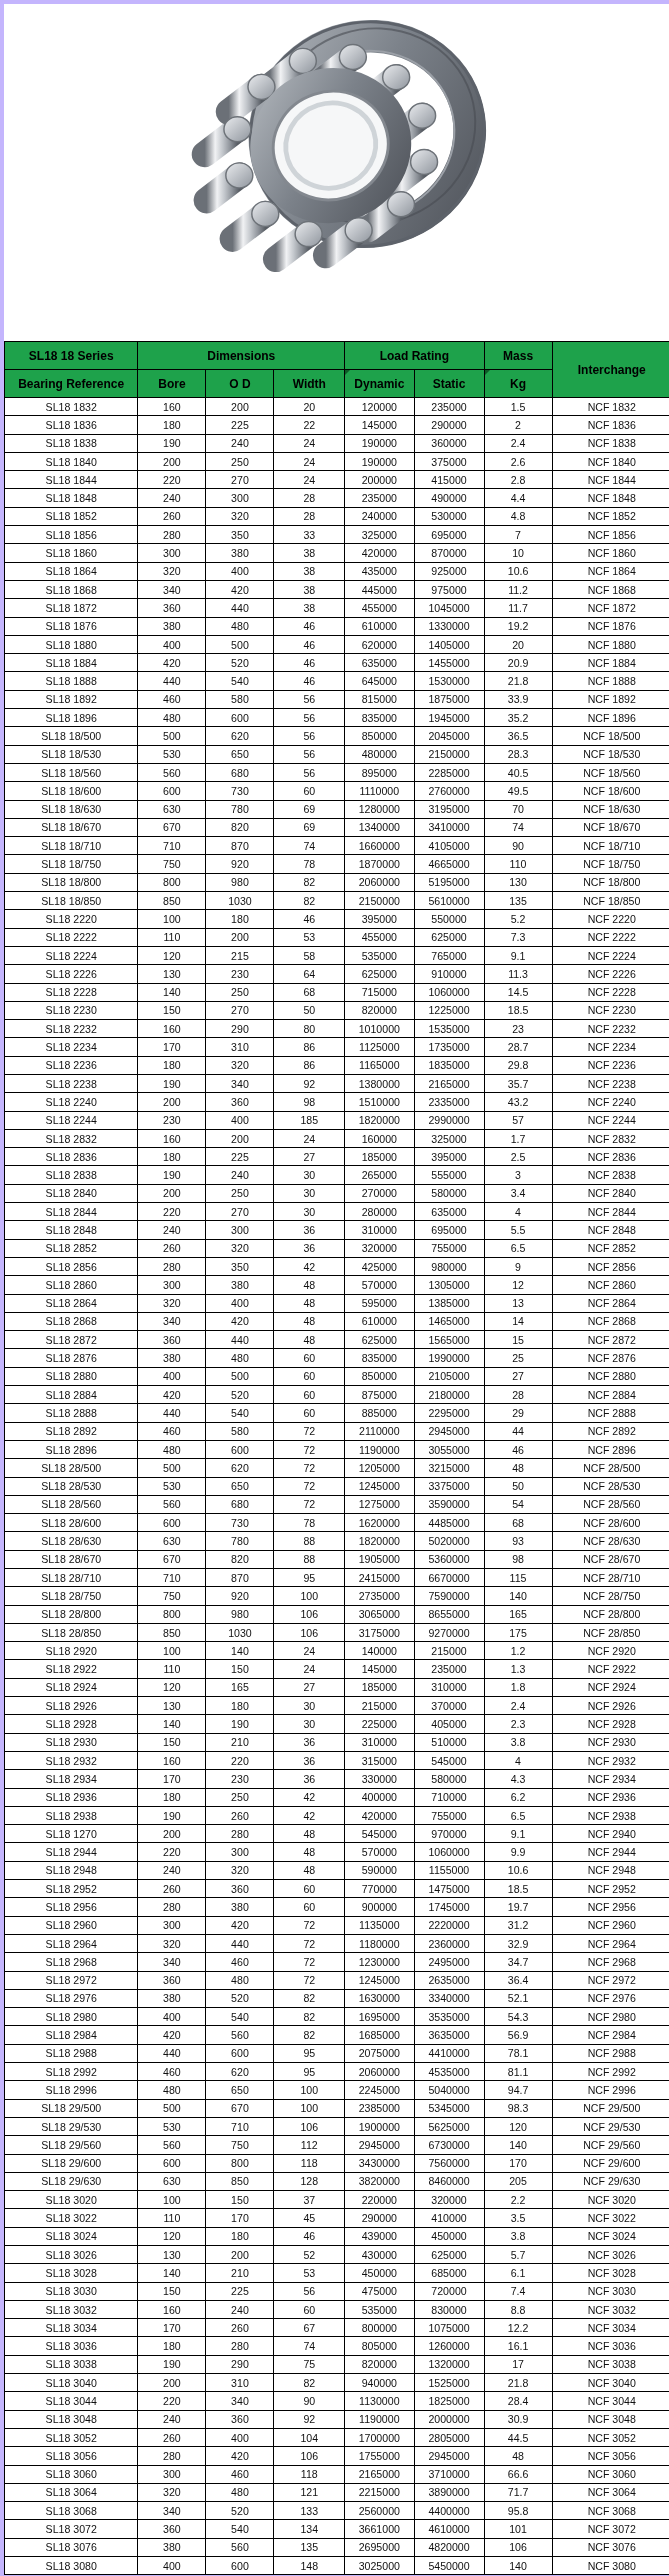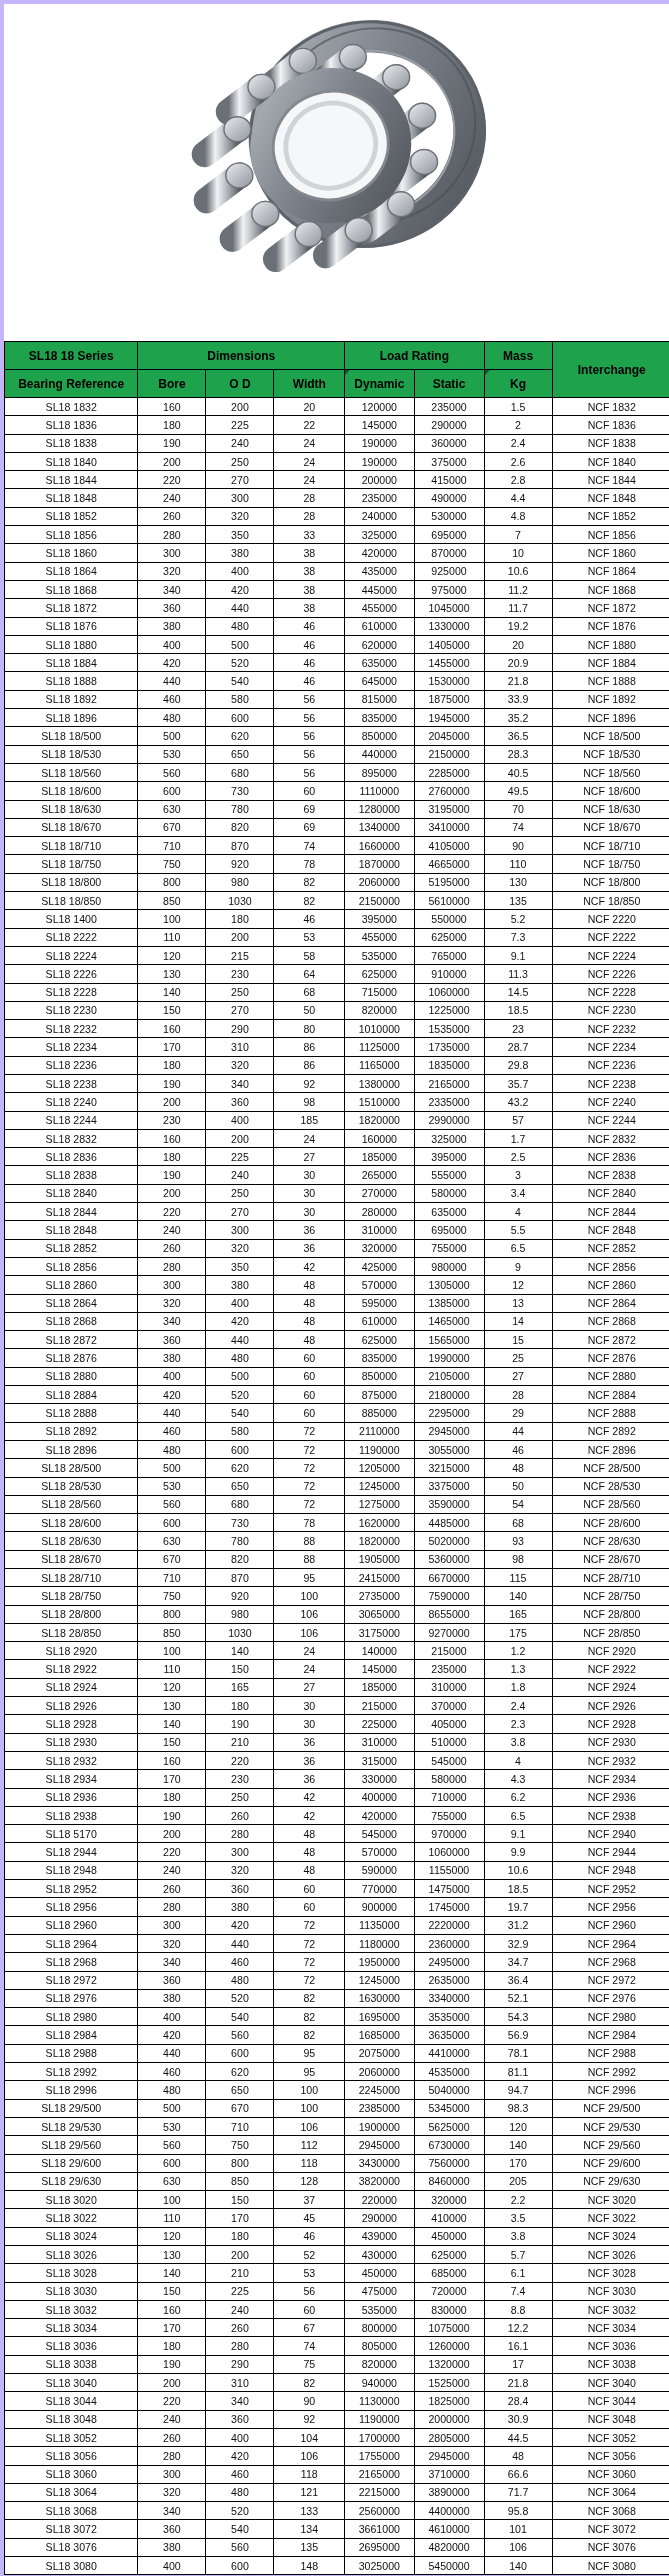--- a/index.html
+++ b/index.html
@@ -306,21 +306,21 @@
           <td>850000</td>
           <td>2045000</td>
           <td>36.5</td>
           <td>NCF 18/500</td>
         </tr>
         <tr>
           <td>SL18 18/530</td>
           <td>530</td>
           <td>650</td>
           <td>56</td>
-          <td>440000</td>
+          <td>480000</td>
           <td>2150000</td>
           <td>28.3</td>
           <td>NCF 18/530</td>
         </tr>
         <tr>
           <td>SL18 18/560</td>
           <td>560</td>
           <td>680</td>
           <td>56</td>
           <td>895000</td>
@@ -392,21 +392,21 @@
           <td>SL18 18/850</td>
           <td>850</td>
           <td>1030</td>
           <td>82</td>
           <td>2150000</td>
           <td>5610000</td>
           <td>135</td>
           <td>NCF 18/850</td>
         </tr>
         <tr>
-          <td>SL18 1400</td>
+          <td>SL18 2220</td>
           <td>100</td>
           <td>180</td>
           <td>46</td>
           <td>395000</td>
           <td>550000</td>
           <td>5.2</td>
           <td>NCF 2220</td>
         </tr>
         <tr>
           <td>SL18 2222</td>
@@ -892,21 +892,21 @@
           <td>SL18 2938</td>
           <td>190</td>
           <td>260</td>
           <td>42</td>
           <td>420000</td>
           <td>755000</td>
           <td>6.5</td>
           <td>NCF 2938</td>
         </tr>
         <tr>
-          <td>SL18 5170</td>
+          <td>SL18 1270</td>
           <td>200</td>
           <td>280</td>
           <td>48</td>
           <td>545000</td>
           <td>970000</td>
           <td>9.1</td>
           <td>NCF 2940</td>
         </tr>
         <tr>
           <td>SL18 2944</td>
@@ -966,21 +966,21 @@
           <td>1180000</td>
           <td>2360000</td>
           <td>32.9</td>
           <td>NCF 2964</td>
         </tr>
         <tr>
           <td>SL18 2968</td>
           <td>340</td>
           <td>460</td>
           <td>72</td>
-          <td>1950000</td>
+          <td>1230000</td>
           <td>2495000</td>
           <td>34.7</td>
           <td>NCF 2968</td>
         </tr>
         <tr>
           <td>SL18 2972</td>
           <td>360</td>
           <td>480</td>
           <td>72</td>
           <td>1245000</td>

